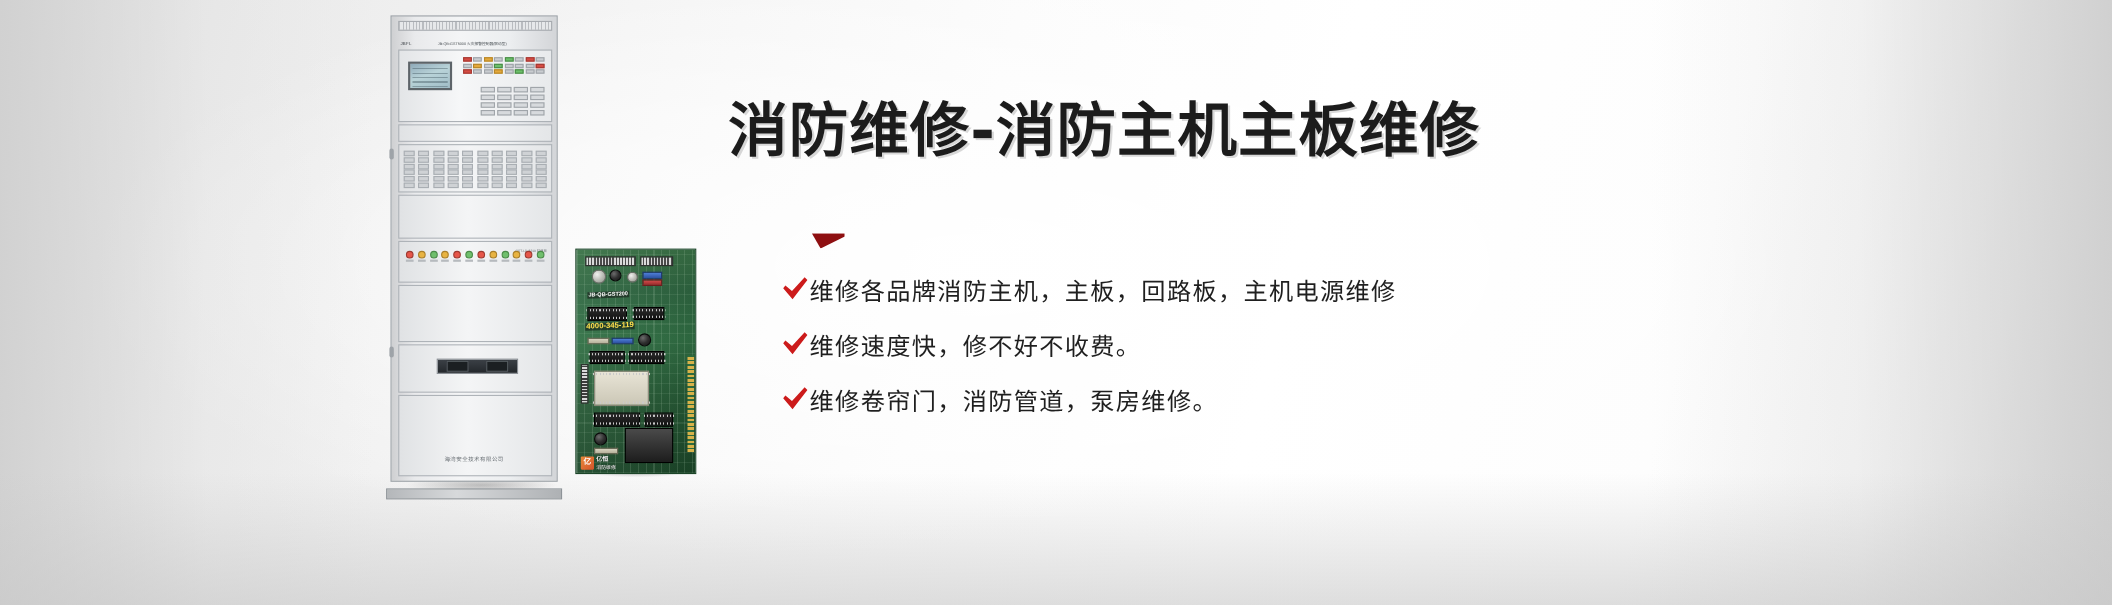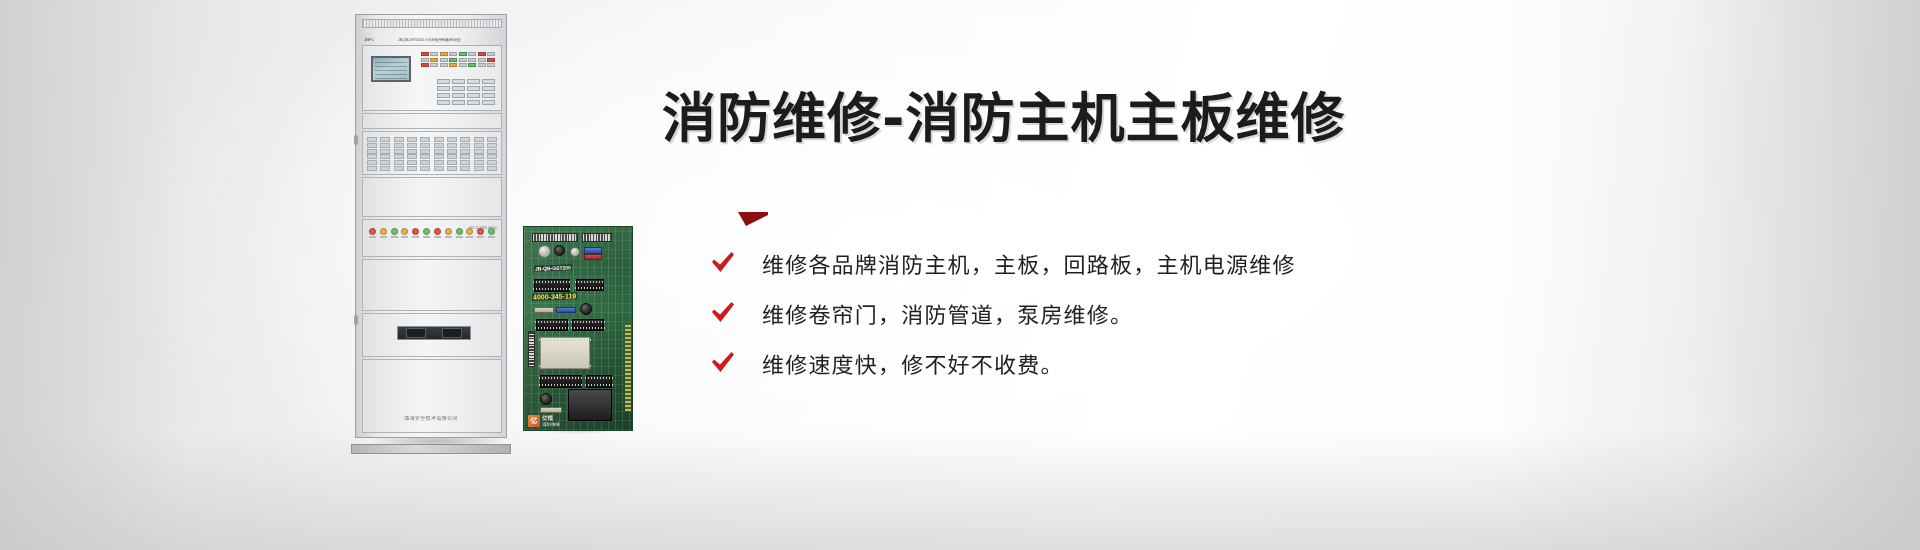--- a/index.html
+++ b/index.html
@@ -456,21 +456,20 @@
   .bullets {
     position: absolute;
     left: 50px;
     top: 238px;
     width: 1000px;
   }
   .bullet {
     display: flex;
     align-items: center;
     height: 50px;
-    gap: 26px;
   }
   .check-icon {
     flex: 0 0 auto;
     width: 26px;
     height: 26px;
     display: block;
   }
   .bullet-text {
     font-size: 22px;
     color: #1f1f1f;
@@ -739,25 +738,25 @@
         <svg class="check-icon" viewBox="0 0 26 26">
           <path d="M2 12 L4 9.5 L10 14.5 L21.5 2 L24 4.5 L10.5 22 Z" fill="#cc1b1b"></path>
         </svg>
         <span class="bullet-text">维修各品牌消防主机，主板，回路板，主机电源维修</span>
       </div>
 
       <div class="bullet">
         <svg class="check-icon" viewBox="0 0 26 26">
           <path d="M2 12 L4 9.5 L10 14.5 L21.5 2 L24 4.5 L10.5 22 Z" fill="#cc1b1b"></path>
         </svg>
-        <span class="bullet-text">维修卷帘门，消防管道，泵房维修。</span>
+        <span class="bullet-text">维修速度快，修不好不收费。</span>
       </div>
 
       <div class="bullet">
         <svg class="check-icon" viewBox="0 0 26 26">
           <path d="M2 12 L4 9.5 L10 14.5 L21.5 2 L24 4.5 L10.5 22 Z" fill="#cc1b1b"></path>
         </svg>
-        <span class="bullet-text">维修速度快，修不好不收费。</span>
+        <span class="bullet-text">维修卷帘门，消防管道，泵房维修。</span>
       </div>
 
     </div>
   </div>
 </div>
 
 </body></html>

